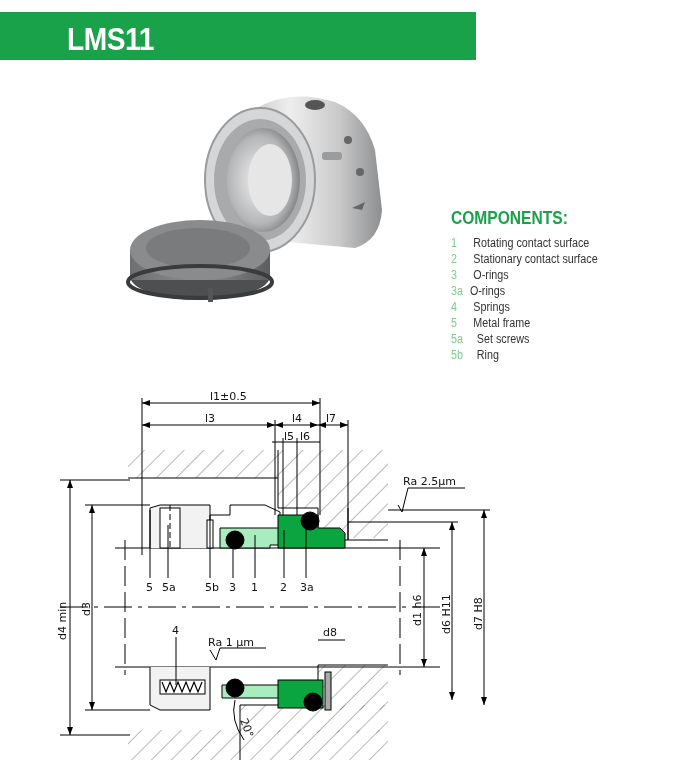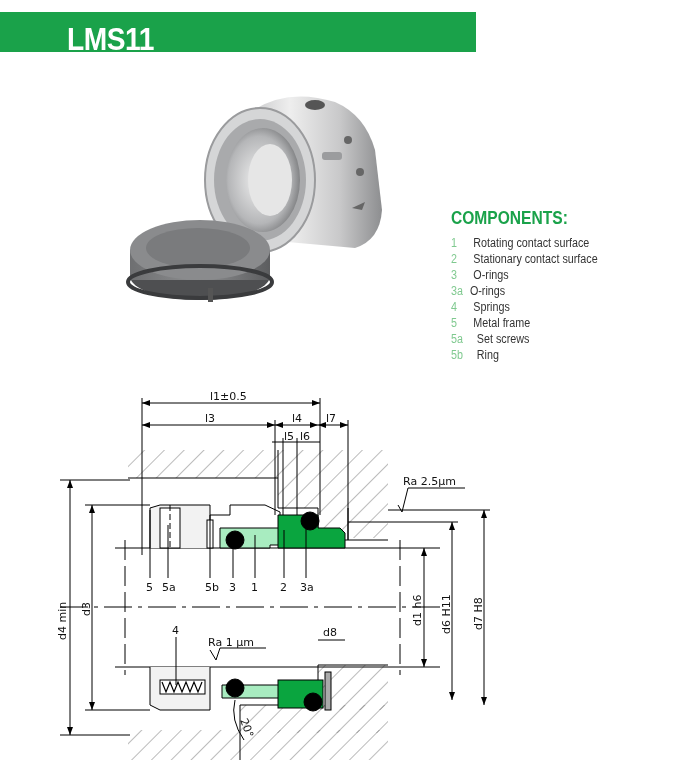--- a/index.html
+++ b/index.html
@@ -1,17 +1,17 @@
 <!DOCTYPE html>
 <html><head>
 <meta charset="utf-8">
 <style>
   html, body { margin:0; padding:0; background:#ffffff; }
   body { width:686px; height:782px; position:relative; overflow:hidden; font-family:"Liberation Sans", sans-serif; }
-  .banner { position:absolute; left:0; top:12px; width:476px; height:40px; background:#1aa24a; }
+  .banner { position:absolute; left:0; top:12px; width:476px; height:48px; background:#1aa24a; }
   .banner-title { position:absolute; left:67px; top:10px; color:#fff; font-family:"Liberation Sans", sans-serif; font-weight:bold; font-size:32px; letter-spacing:-0.5px; transform:scaleX(0.88); transform-origin:left top; line-height:34px; }
   .photo { position:absolute; left:90px; top:80px; width:320px; height:250px; }
   .components { position:absolute; left:451px; top:207px; width:230px; }
   .comp-title { color:#1aa24a; font-weight:bold; font-size:19px; transform:scaleX(0.82); transform-origin:left top; white-space:nowrap; line-height:22px; letter-spacing:0px; }
   .comp-list { list-style:none; margin:6px 0 0 0; padding:0; }
   .comp-item { display:flex; font-size:12.5px; line-height:16px; height:16px; transform:scaleX(0.86); transform-origin:left center; white-space:nowrap; }
   .comp-num { color:#7fc98f; width:26px; display:inline-block; }
   .comp-label { color:#333; }
   .drawing { position:absolute; left:0; top:380px; width:686px; height:402px; }
   .dtext { font-family:"DejaVu Sans", sans-serif; font-size:11px; fill:#111; }

